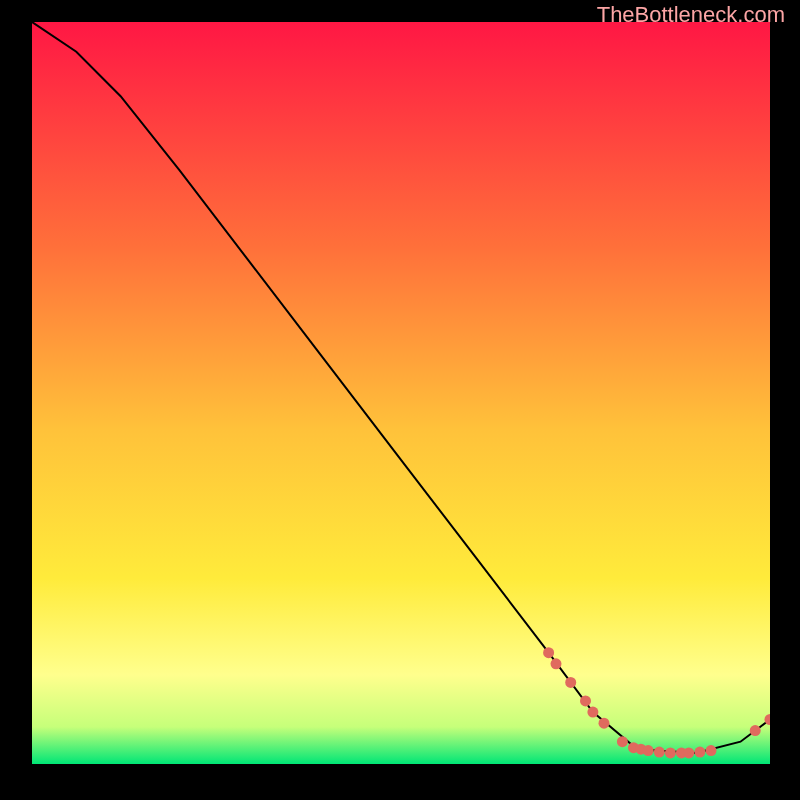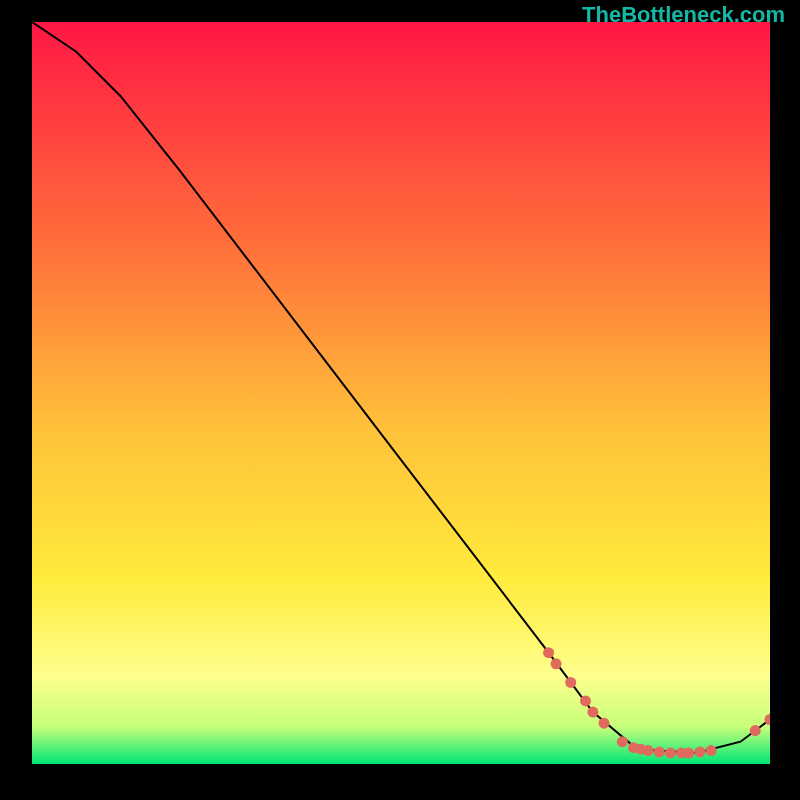--- a/index.html
+++ b/index.html
@@ -8,23 +8,23 @@
     height: 800px;
     background: #000;
     position: relative;
     font-family: Arial, Helvetica, sans-serif;
     overflow: hidden;
   }
   .watermark {
     position: absolute;
     top: 2px;
     right: 15px;
-    color: #14b8a6;
+    color: #fca5a5;
     font-size: 22px;
-    font-weight: 700;
+    font-weight: 400;
     z-index: 5;
   }
   .plot {
     position: absolute;
     left: 32px;
     top: 22px;
     width: 738px;
     height: 742px;
   }
   .plot svg { display: block; }

